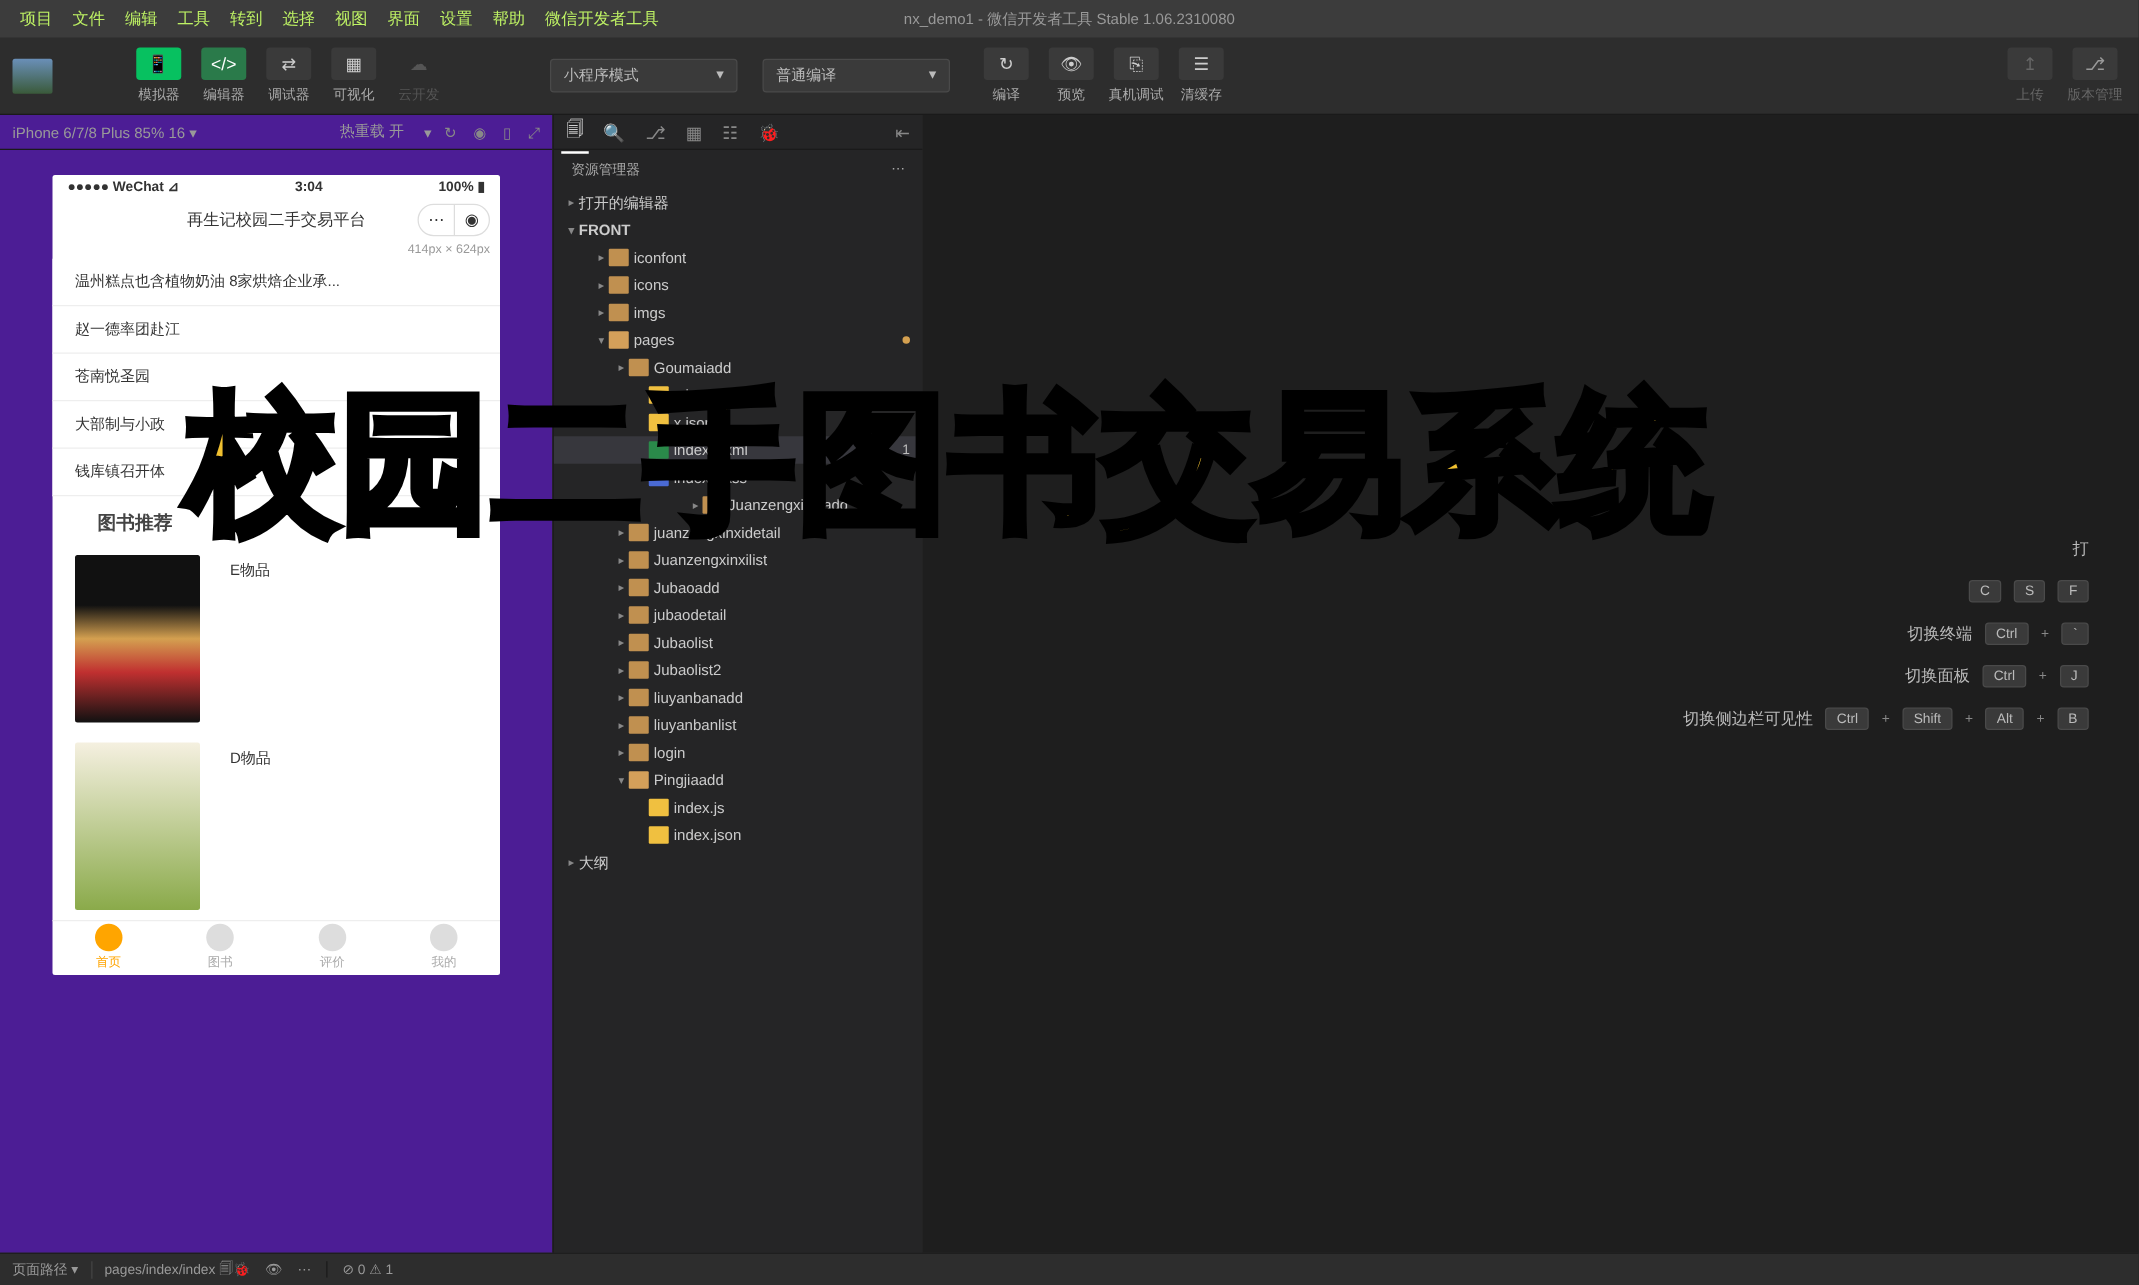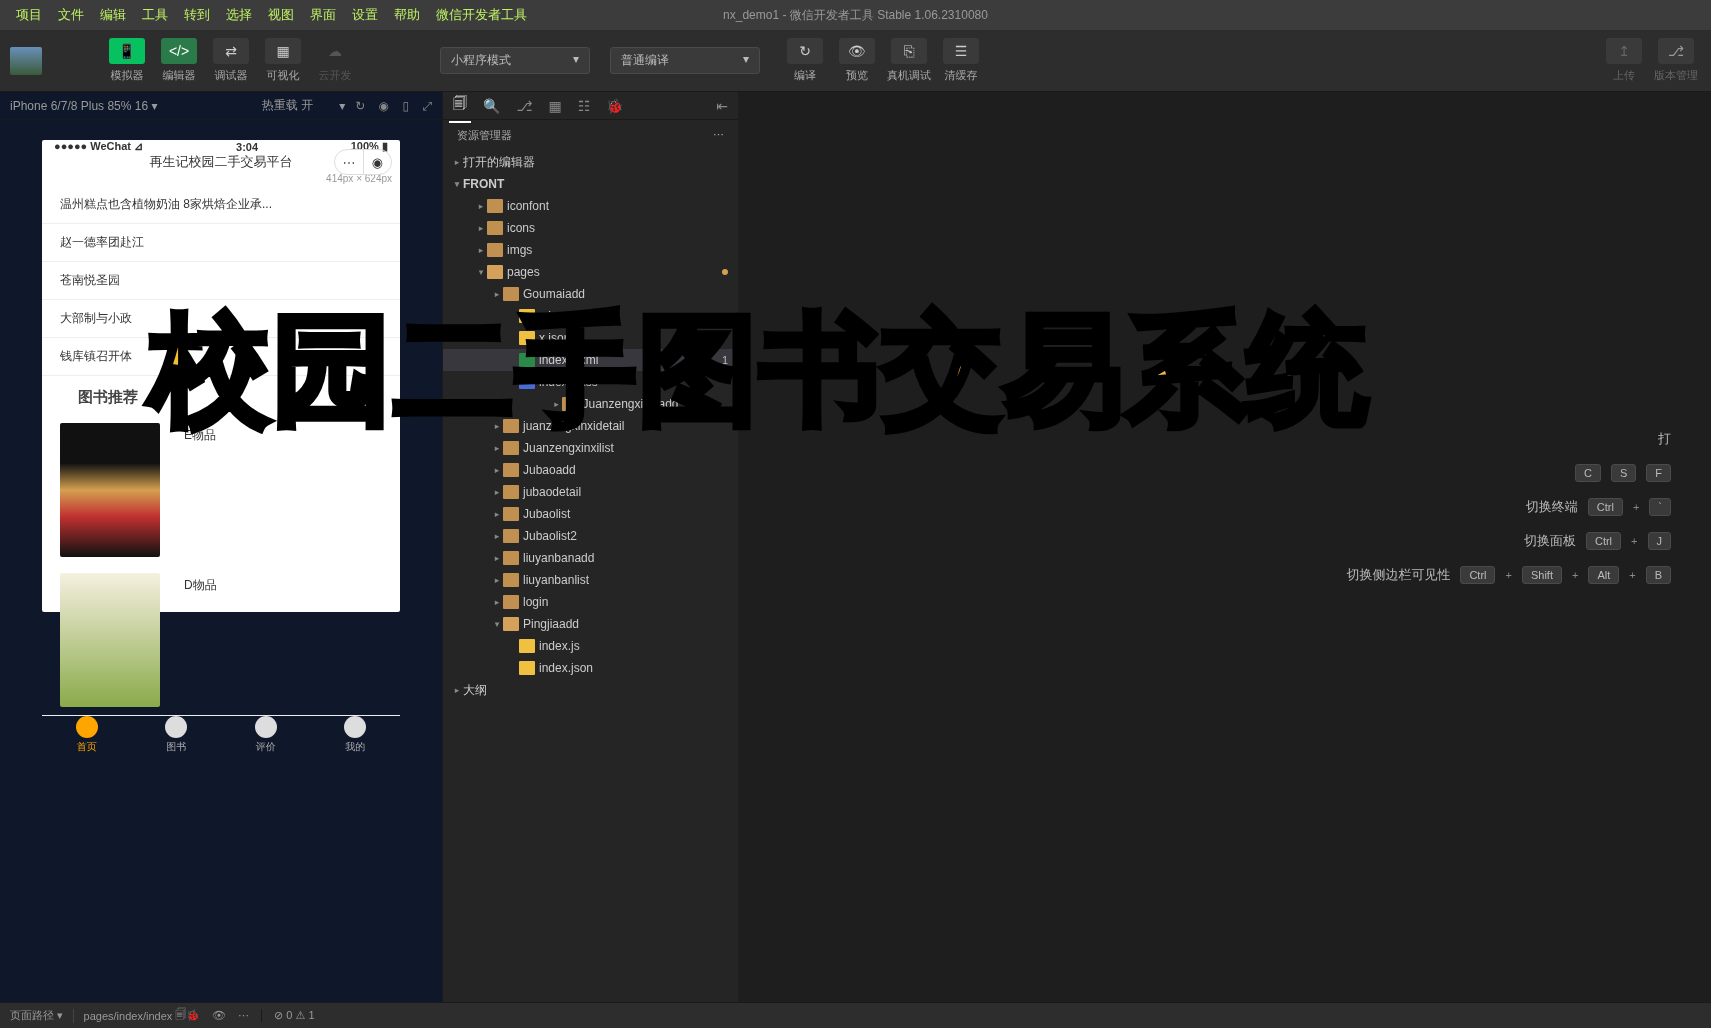--- a/index.html
+++ b/index.html
@@ -22,25 +22,25 @@
 .tool-btn.disabled .label { color: #555; }
 .dropdown { background: #3a3a3a; border: 1px solid #4a4a4a; padding: 4px 10px; border-radius: 3px; width: 150px; margin-right: 20px; font-size: 12px; color: #bbb; display: flex; justify-content: space-between; }
 .spacer { flex: 1; }
 .right-tools { display: flex; gap: 2px; margin-left: auto; }
 .right-tools .tool-btn .label { color: #666; }
 
 
 .main { display: flex; height: 910px; }
 
 
-.sim-panel { width: 442px; background: #0f172a; display: flex; flex-direction: column; }
+.sim-panel { width: 442px; background: #4c1d95; display: flex; flex-direction: column; }
 .sim-header { height: 28px; display: flex; align-items: center; padding: 0 10px; color: #999; font-size: 12px; border-bottom: 1px solid #1a1a1a; }
 .sim-header .info { flex: 1; }
 .sim-header .icons span { margin-left: 10px; color: #888; }
-.phone { width: 358px; background: #fff; margin: 20px auto 0; color: #333; border-radius: 2px; height: 472px; display: flex; flex-direction: column; }
+.phone { width: 358px; background: #fff; margin: 20px auto 0; color: #333; border-radius: 2px; height: 640px; display: flex; flex-direction: column; }
 .phone-status { height: 22px; display: flex; align-items: center; padding: 0 12px; font-size: 11px; font-weight: bold; }
 .phone-status .center { flex: 1; text-align: center; }
 .phone-nav { height: 36px; display: flex; align-items: center; justify-content: center; position: relative; font-size: 13px; }
 .phone-nav .capsule { position: absolute; right: 8px; display: flex; border: 1px solid #ddd; border-radius: 14px; overflow: hidden; }
 .phone-nav .capsule span { width: 28px; height: 24px; display: flex; align-items: center; justify-content: center; }
 .phone-dim { text-align: right; font-size: 10px; color: #999; padding: 2px 8px; }
 .news-list { background: #fff; }
 .news-item { padding: 10px 18px; border-bottom: 1px solid #eee; font-size: 12px; color: #333; }
 .section-title { padding: 12px 36px 8px; font-size: 15px; font-weight: bold; color: #444; }
 .book-item { display: flex; padding: 8px 18px; gap: 24px; }
@@ -170,21 +170,21 @@
         <div class="label">版本管理</div>
       </div>
   </div>
 </div>
 
 <div class="main">
 
   <div class="sim-panel">
     <div class="sim-header">
       <span class="info"><span>iPhone 6/7/8 Plus 85% 16</span> ▾</span>
-      <span style="margin-right:26px">热重载 开</span>
+      <span style="margin-right:16px">热重载 开</span>
       <span>▾</span>
       <span class="icons">
         <span>↻</span>
         <span>◉</span>
         <span>▯</span>
         <span>⤢</span>
       </span>
     </div>
     <div class="phone">
       <div class="phone-status">

